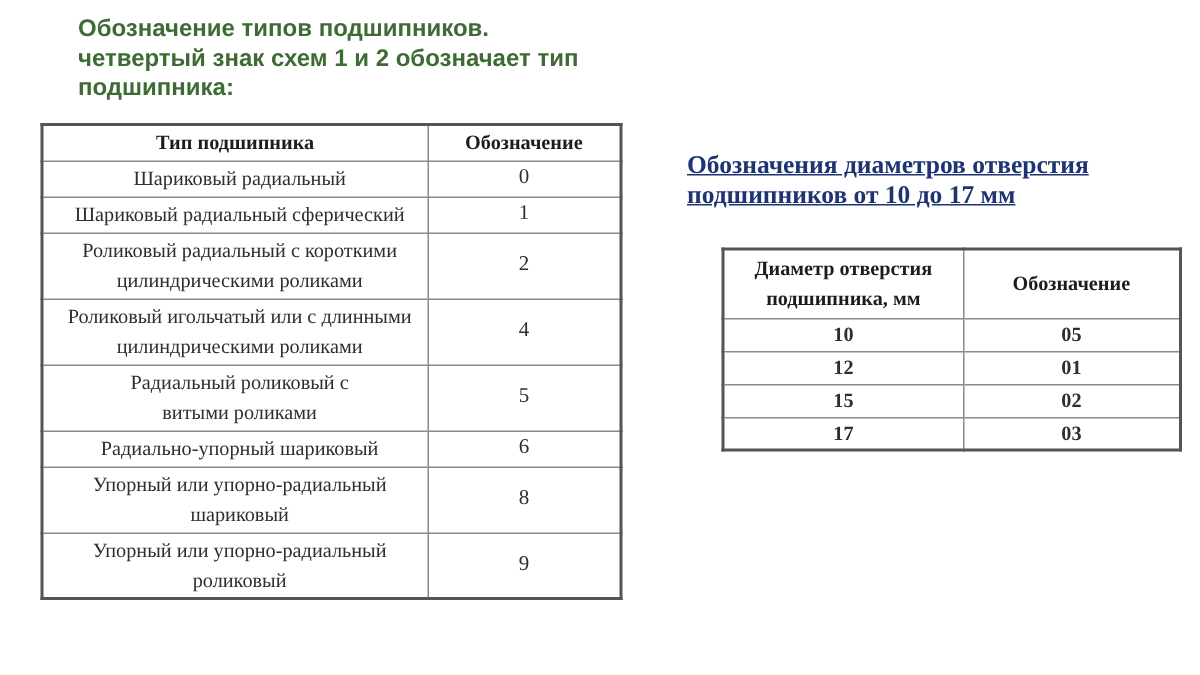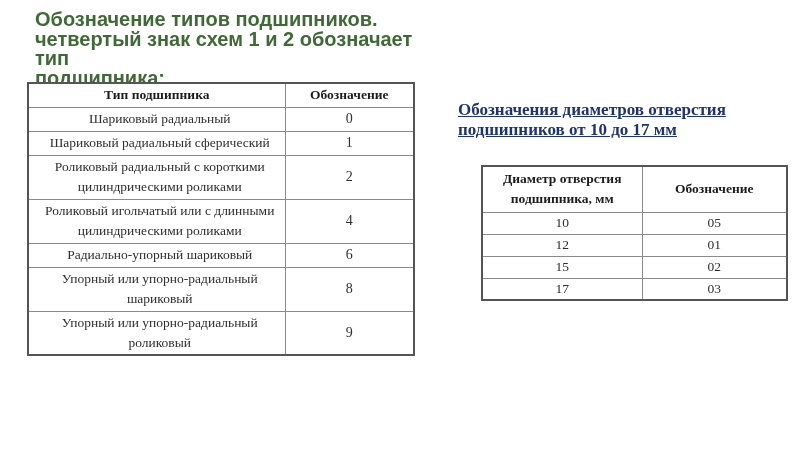--- a/index.html
+++ b/index.html
@@ -6,26 +6,26 @@
   .slide {
     position: relative;
     width: 800px;
     height: 450px;
     background: var(--background, #ffffff);
     overflow: hidden;
     font-family: "Liberation Serif", serif;
   }
   .left-title {
     position: absolute;
-    left: 35px;
+    left: 52px;
     top: 10px;
     width: 400px;
     font-family: "Liberation Sans", sans-serif;
     font-weight: bold;
-    font-size: 20px;
+    font-size: 16px;
     line-height: 19.5px;
     color: var(--left-title, #3e6b35);
     white-space: pre-line;
   }
   .right-title {
     position: absolute;
     left: 458px;
     top: 100px;
     width: 330px;
     font-family: "Liberation Serif", serif;
@@ -65,21 +65,21 @@
     padding-left: 6px;
     white-space: pre-line;
     line-height: 20px;
   }
   .types-table td.c { text-align: center; font-size: 14px; }
   
   .diam-table { left: 481px; top: 165px; width: 305px; }
   .diam-table tr.hdr { height: 46px; }
   .diam-table th { line-height: 20px; white-space: pre-line; }
   .diam-table tr.r { height: 22px; }
-  .diam-table td { text-align: center; font-size: 13.5px; }
+  .diam-table td { text-align: center; font-size: 13.5px; font-weight: bold; }
 </style>
 </head>
 <body>
 
 <div class="slide">
 
   <div class="left-title">Обозначение типов подшипников.
 четвертый знак схем 1 и 2 обозначает тип
 подшипника:</div>
 
@@ -105,20 +105,25 @@
       </tr>
       <tr class="tall">
         <td class="t">Роликовый радиальный с короткими
 цилиндрическими роликами</td>
         <td class="c">2</td>
       </tr>
       <tr class="tall">
         <td class="t">Роликовый игольчатый или с длинными
 цилиндрическими роликами</td>
         <td class="c">4</td>
+      </tr>
+      <tr class="tall">
+        <td class="t">Радиальный роликовый с
+витыми роликами</td>
+        <td class="c">5</td>
       </tr>
       <tr>
         <td class="t">Радиально-упорный шариковый</td>
         <td class="c">6</td>
       </tr>
       <tr class="tall">
         <td class="t">Упорный или упорно-радиальный
 шариковый</td>
         <td class="c">8</td>
       </tr>

